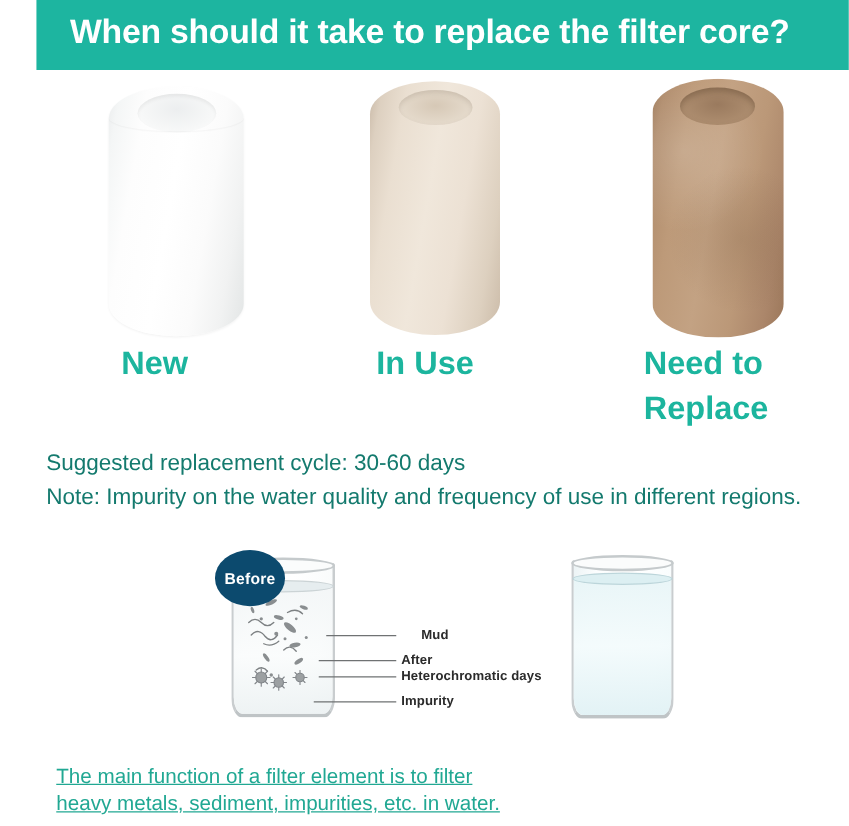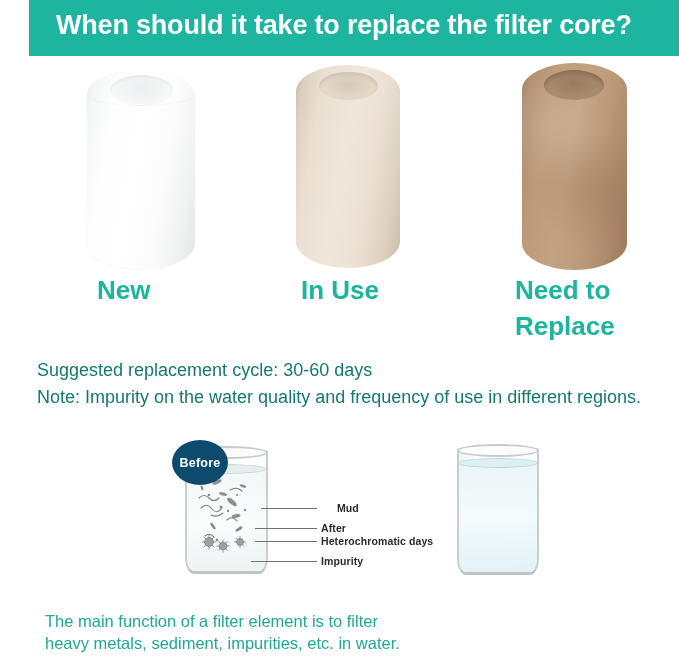--- a/index.html
+++ b/index.html
@@ -257,20 +257,21 @@
   
   #footer-text {
     position: absolute;
     left: 16px;
     top: 610px;
     width: 560px;
     font-size: 16.5px;
     line-height: 22px;
     color: #21A893;
     white-space: pre-line;
+    text-decoration: underline;
   }
 </style>
 </head>
 <body>
 
 <div id="page">
 
   <div id="header-banner">
     <div id="header-title">When should it take to replace the filter core?</div>
   </div>

